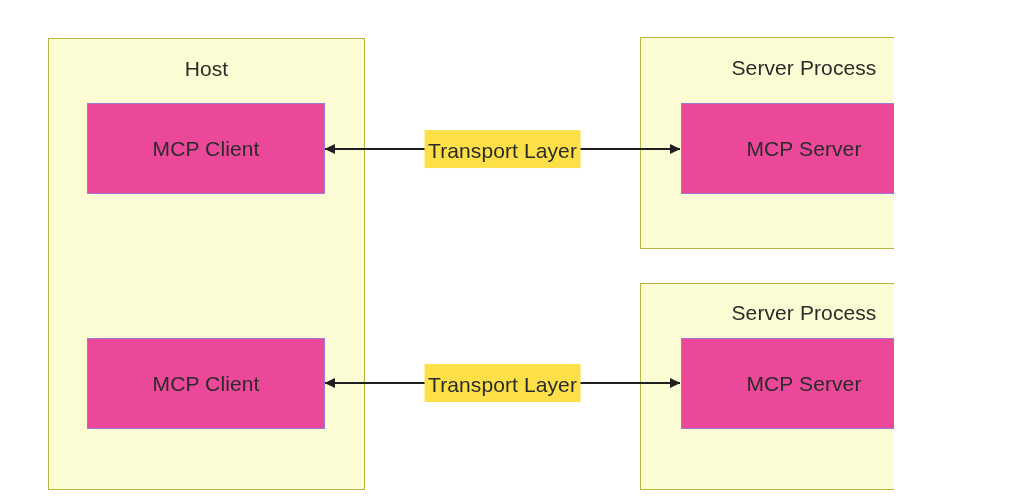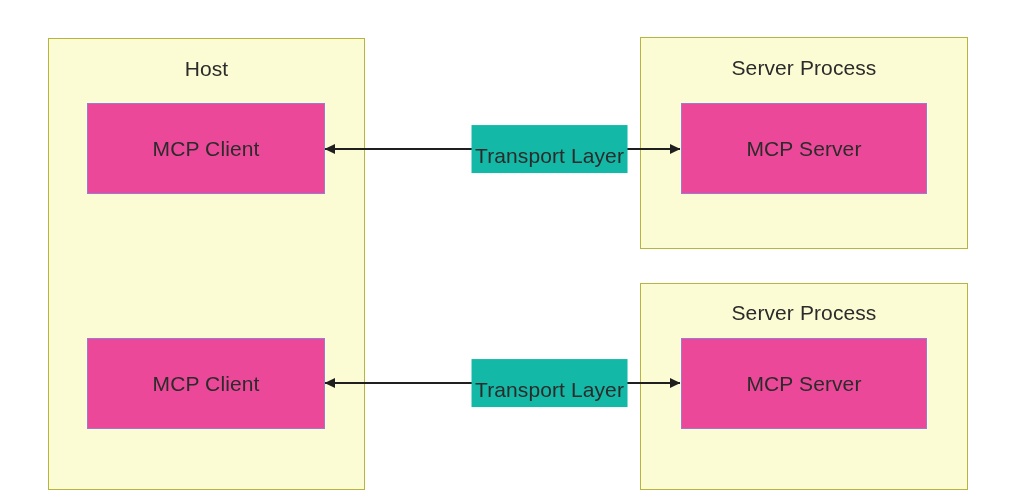--- a/index.html
+++ b/index.html
@@ -2,21 +2,21 @@
 <html><head>
 <meta charset="utf-8">
 <style>
   html, body {
     margin: 0;
     padding: 0;
     background: #ffffff;
   }
   #canvas {
     position: relative;
-    width: 1014px;
+    width: 894px;
     height: 499px;
     background: #ffffff;
     font-family: "Liberation Sans", sans-serif;
     overflow: hidden;
   }
 
   
   .container-box {
     position: absolute;
     background: #fcfcd4;
@@ -59,28 +59,27 @@
   }
   .connector svg {
     display: block;
     overflow: visible;
   }
   .connector-label {
     position: absolute;
     top: 50%;
     left: 50%;
     transform: translate(-50%, -50%);
-    background: #14b8a6;
+    background: #fde047;
     color: #2b2b2b;
     font-size: 21px;
     line-height: 1.28;
-    padding: 18px 4px 3px 4px;
+    padding: 8px 4px 3px 4px;
     white-space: nowrap;
     letter-spacing: 0.1px;
-    margin-left: 47px;
   }
 </style>
 </head>
 <body>
 
 <div id="canvas">
 
   <div class="container-box" style="left:48px; top:38px; width:317px; height:452px;">
     <div class="container-title" style="top:18px;">Host</div>
   </div>

